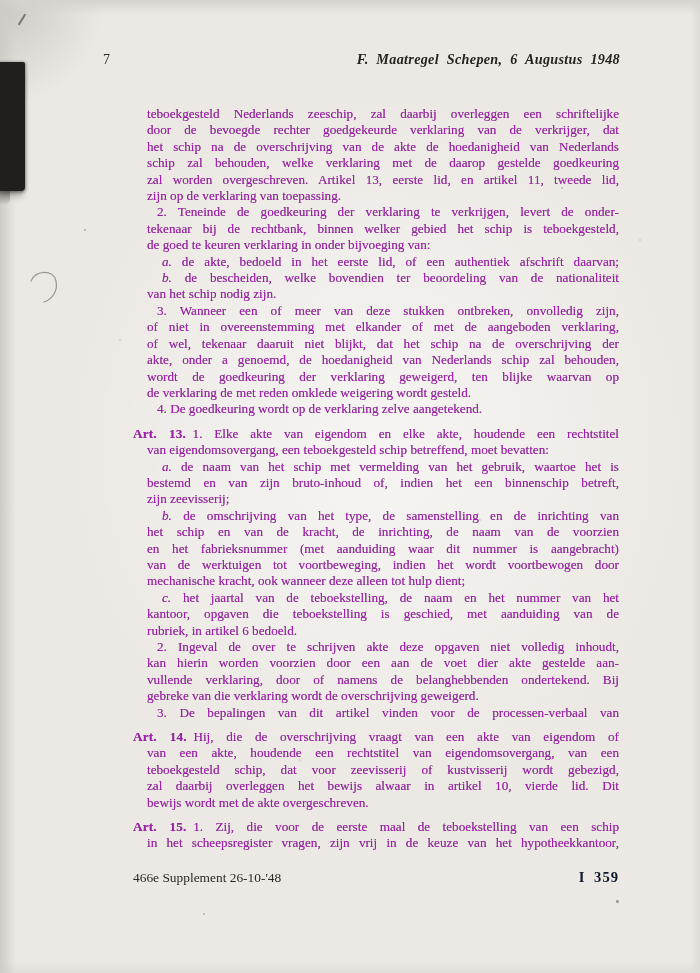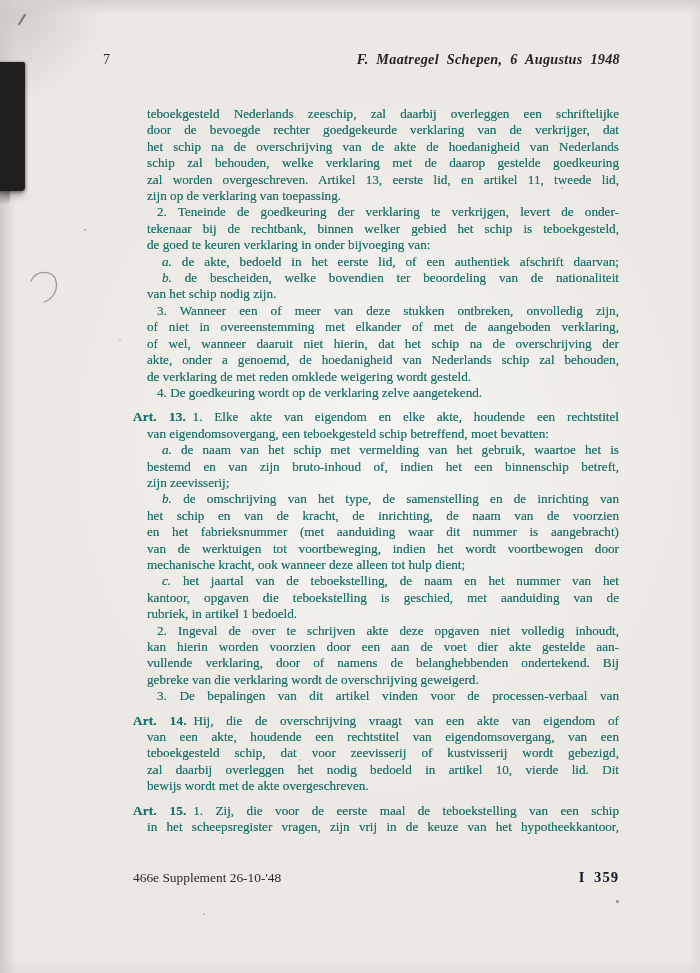--- a/index.html
+++ b/index.html
@@ -57,21 +57,21 @@
   }
   .running-head{
     position:absolute;right:80px;top:51px;
     font-size:14.2px;font-weight:bold;font-style:italic;color:#262421;
     letter-spacing:.3px;word-spacing:4px;
   }
 
   
   .text-col{
     position:absolute;left:133px;top:106px;width:486px;
-    font-size:13.2px;line-height:16.4px;color:#0f766e;
+    font-size:13.2px;line-height:16.4px;color:#a21caf;
     text-shadow:0 0 .4px rgba(40,38,35,.5);
   }
   .block{margin:0;}
   .block.article{margin-top:8px;}
   .ln{
     white-space:nowrap;
     text-align:justify;text-align-last:justify;text-justify:inter-word;
   }
   .ln.end{text-align-last:left;}
   .ln.body{padding-left:14px;}
@@ -120,50 +120,51 @@
     </div>
     <div class="block">
       <div class="ln num">2. Teneinde de goedkeuring der verklaring te verkrijgen, levert de onder-</div>
       <div class="ln body">tekenaar bij de rechtbank, binnen welker gebied het schip is teboekgesteld,</div>
       <div class="ln body end">de goed te keuren verklaring in onder bijvoeging van:</div>
       <div class="ln let"><i>a.</i> de akte, bedoeld in het eerste lid, of een authentiek afschrift daarvan;</div>
       <div class="ln let"><i>b.</i> de bescheiden, welke bovendien ter beoordeling van de nationaliteit</div>
       <div class="ln body end">van het schip nodig zijn.</div>
       <div class="ln num">3. Wanneer een of meer van deze stukken ontbreken, onvolledig zijn,</div>
       <div class="ln body">of niet in overeenstemming met elkander of met de aangeboden verklaring,</div>
-      <div class="ln body">of wel, wanneer daaruit niet hierin, dat het schip na de overschrijving der</div>
+      <div class="ln body">of wel, tekenaar daaruit niet blijkt, dat het schip na de overschrijving der</div>
       <div class="ln body">akte, onder a genoemd, de hoedanigheid van Nederlands schip zal behouden,</div>
+      <div class="ln body">wordt de goedkeuring der verklaring geweigerd, ten blijke waarvan op</div>
       <div class="ln body end">de verklaring de met reden omklede weigering wordt gesteld.</div>
       <div class="ln num end">4. De goedkeuring wordt op de verklaring zelve aangetekend.</div>
     </div>
     <div class="block article">
       <div class="ln art"><b>Art. 13.</b> 1. Elke akte van eigendom en elke akte, houdende een rechtstitel</div>
       <div class="ln body end">van eigendomsovergang, een teboekgesteld schip betreffend, moet bevatten:</div>
       <div class="ln let"><i>a.</i> de naam van het schip met vermelding van het gebruik, waartoe het is</div>
       <div class="ln body">bestemd en van zijn bruto-inhoud of, indien het een binnenschip betreft,</div>
       <div class="ln body end">zijn zeevisserij;</div>
       <div class="ln let"><i>b.</i> de omschrijving van het type, de samenstelling en de inrichting van</div>
       <div class="ln body">het schip en van de kracht, de inrichting, de naam van de voorzien</div>
       <div class="ln body">en het fabrieksnummer (met aanduiding waar dit nummer is aangebracht)</div>
       <div class="ln body">van de werktuigen tot voortbeweging, indien het wordt voortbewogen door</div>
       <div class="ln body end">mechanische kracht, ook wanneer deze alleen tot hulp dient;</div>
       <div class="ln let"><i>c.</i> het jaartal van de teboekstelling, de naam en het nummer van het</div>
       <div class="ln body">kantoor, opgaven die teboekstelling is geschied, met aanduiding van de</div>
-      <div class="ln body end">rubriek, in artikel 1 bedoeld.</div>
+      <div class="ln body end">rubriek, in artikel 6 bedoeld.</div>
       <div class="ln num">2. Ingeval de over te schrijven akte deze opgaven niet volledig inhoudt,</div>
       <div class="ln body">kan hierin worden voorzien door een aan de voet dier akte gestelde aan-</div>
       <div class="ln body">vullende verklaring, door of namens de belanghebbenden ondertekend. Bij</div>
       <div class="ln body end">gebreke van die verklaring wordt de overschrijving geweigerd.</div>
       <div class="ln num">3. De bepalingen van dit artikel vinden voor de processen-verbaal van</div>
     </div>
     <div class="block article">
       <div class="ln art"><b>Art. 14.</b> Hij, die de overschrijving vraagt van een akte van eigendom of</div>
       <div class="ln body">van een akte, houdende een rechtstitel van eigendomsovergang, van een</div>
       <div class="ln body">teboekgesteld schip, dat voor zeevisserij of kustvisserij wordt gebezigd,</div>
-      <div class="ln body">zal daarbij overleggen het nodig bedoeld in artikel 10, vierde lid. Dit</div>
+      <div class="ln body">zal daarbij overleggen het bewijs alwaar in artikel 10, vierde lid. Dit</div>
       <div class="ln body end">bewijs wordt met de akte overgeschreven.</div>
     </div>
     <div class="block article">
       <div class="ln art"><b>Art. 15.</b> 1. Zij, die voor de eerste maal de teboekstelling van een schip</div>
       <div class="ln body">in het scheepsregister vragen, zijn vrij in de keuze van het hypotheekkantoor,</div>
     </div>
   </div>
 
 <div class="footer">
   <span class="footer-left">466e Supplement 26-10-'48</span>

